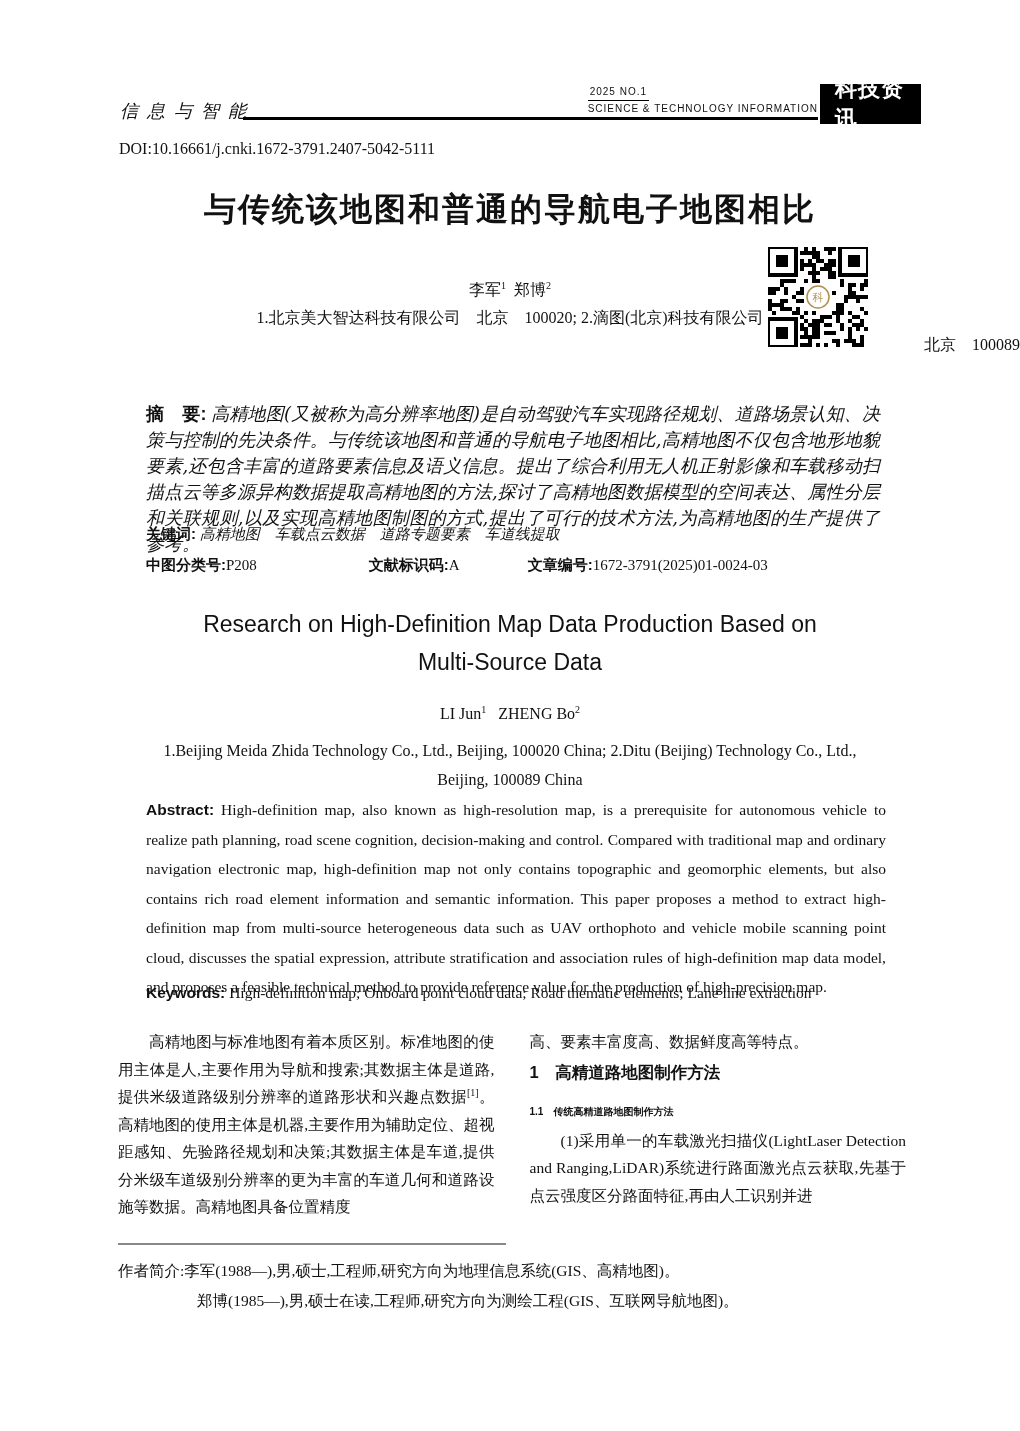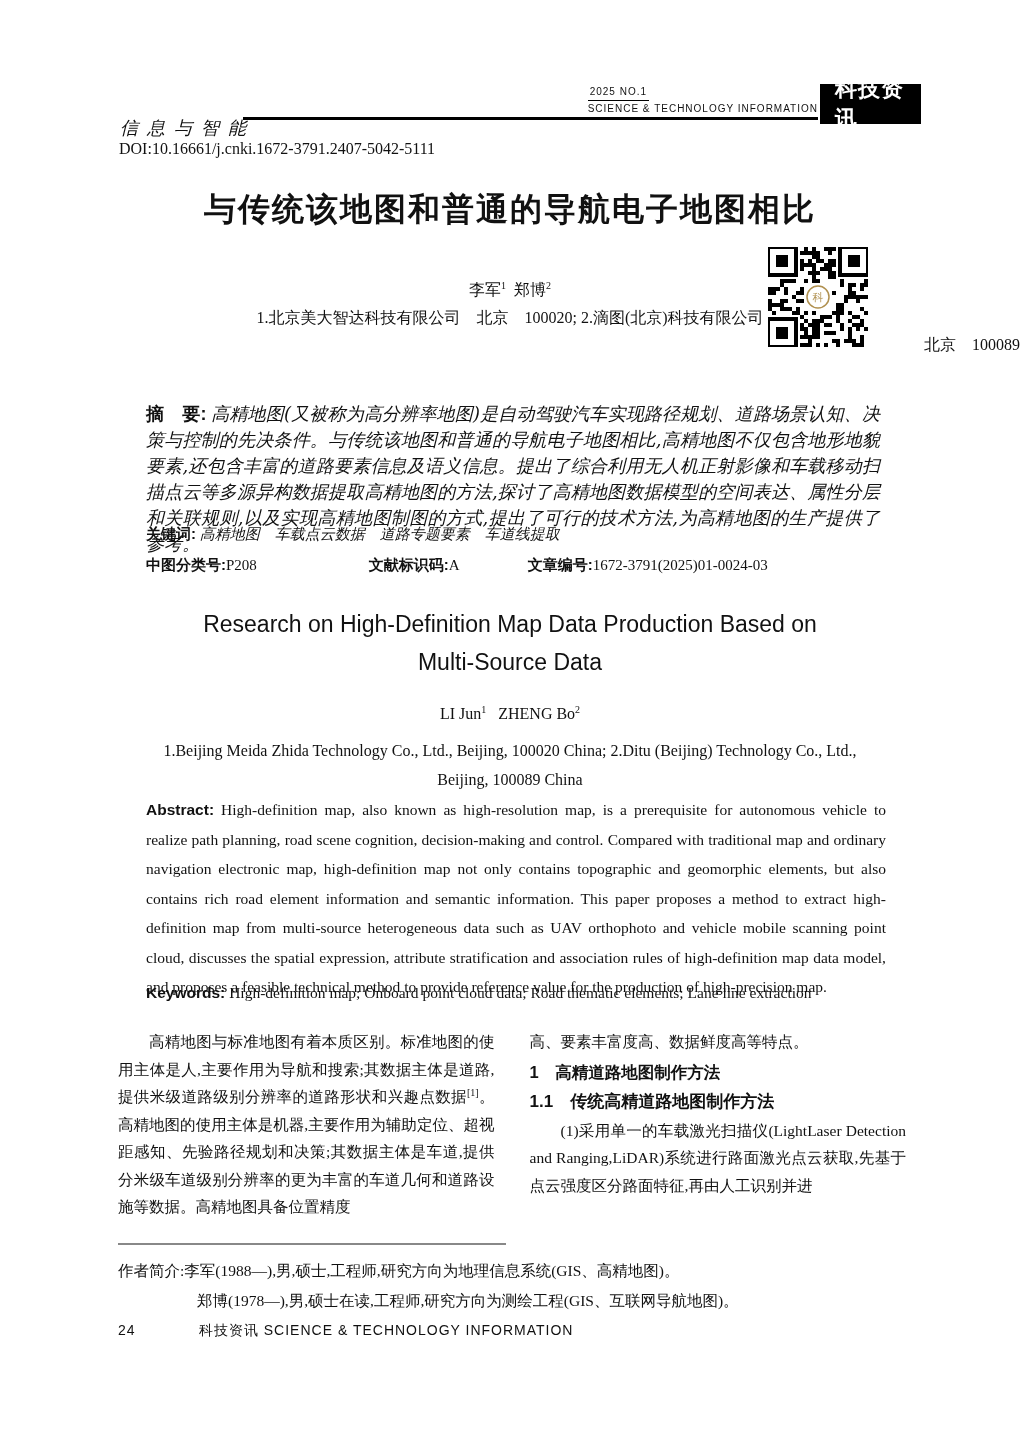--- a/index.html
+++ b/index.html
@@ -1,21 +1,21 @@
 <!DOCTYPE html>
 <html><head>
 <meta charset="utf-8">
 <style>
   html,body{margin:0;padding:0;background:#ffffff;}
   .page{position:relative;width:1020px;height:1431px;background:#ffffff;overflow:hidden;
         font-family:"Liberation Serif","DejaVu Serif",serif;color:#111;}
 
   
   .hdr-section{position:absolute;left:120px;top:99px;font-size:18px;font-style:italic;
-               letter-spacing:9px;font-family:"DejaVu Serif",serif;margin-top:17px;}
+               letter-spacing:9px;font-family:"DejaVu Serif",serif;}
   .hdr-rule{position:absolute;left:243px;top:117px;width:575px;height:3px;background:#000;}
   .hdr-right{position:absolute;right:202px;top:84px;
              font-family:"Liberation Sans",sans-serif;font-size:10px;letter-spacing:1px;line-height:15px;}
   .hdr-issue{display:inline-block;border-bottom:1.5px solid #000;padding:0 2px 1px 2px;}
   .hdr-box{position:absolute;left:820px;top:84px;width:86px;height:40px;background:#000;color:#fff;
            display:flex;align-items:center;justify-content:center;font-size:22px;font-weight:bold;
            font-family:"Liberation Sans",sans-serif;letter-spacing:1px;padding-left:15px;}
   .doi{position:absolute;left:119px;top:140px;font-size:16px;}
 
   
@@ -46,22 +46,22 @@
   .abs-en{position:absolute;left:146px;top:795px;width:740px;font-size:15.5px;line-height:29.5px;
           text-align:justify;}
   .kw-en{position:absolute;left:146px;top:984px;width:740px;font-size:15.5px;}
 
   
   .columns{position:absolute;left:118px;top:1028px;width:788px;display:flex;gap:35px;}
   .col{width:381px;font-size:15.5px;line-height:27.5px;text-align:justify;}
   .col p{margin:0;text-indent:2em;}
   .col .h1{font-family:"Liberation Sans",sans-serif;font-weight:bold;font-size:16.5px;
            text-indent:0;margin:3px 0 2px 0;}
-  .col .h2{font-family:"Liberation Sans",sans-serif;font-weight:bold;font-size:17px;
-           text-indent:0;margin:2px 0 1px 0;}
+  .col .h2{font-family:"Liberation Sans",sans-serif;font-weight:bold;font-size:10px;
+           text-indent:0;margin:12px 0 1px 0;}
 
   
   .foot-rule{position:absolute;left:118px;top:1243px;width:388px;height:2px;background:#888;}
   .bio{position:absolute;left:118px;top:1256px;width:788px;font-size:15.5px;line-height:30px;}
   .bio .l2{margin-left:79px;}
   .page-footer{position:absolute;left:118px;top:1322px;width:788px;font-size:14px;
                font-family:"Liberation Sans",sans-serif;letter-spacing:1px;}
   .page-footer .pn{display:inline-block;width:76px;}
 </style>
 </head>
@@ -309,21 +309,17 @@
       <p style="text-indent:0;">高、要素丰富度高、数据鲜度高等特点。</p>
       <p class="h1">1　高精道路地图制作方法</p>
       <p class="h2">1.1　传统高精道路地图制作方法</p>
       <p>(1)采用单一的车载激光扫描仪(LightLaser Detection and Ranging,LiDAR)系统进行路面激光点云获取,先基于点云强度区分路面特征,再由人工识别并进</p>
     </div>
   </div>
 
   <div class="foot-rule"></div>
   <div class="bio">
     <div>作者简介:李军(1988—),男,硕士,工程师,研究方向为地理信息系统(GIS、高精地图)。</div>
-    <div class="l2">郑博(1978—),男,硕士在读,工程师,研究方向为测绘工程(GIS、互联网导航地图)。</div>
-  </div>
-
-  <div class="page-footer">
-    <span class="pn">24</span>
-    <span>科技资讯  SCIENCE  &amp;  TECHNOLOGY  INFORMATION</span>
-  </div>
+    <div class="l2">郑博(1985—),男,硕士在读,工程师,研究方向为测绘工程(GIS、互联网导航地图)。</div>
+  </div>
+
 
 </div>
 
 </body></html>

